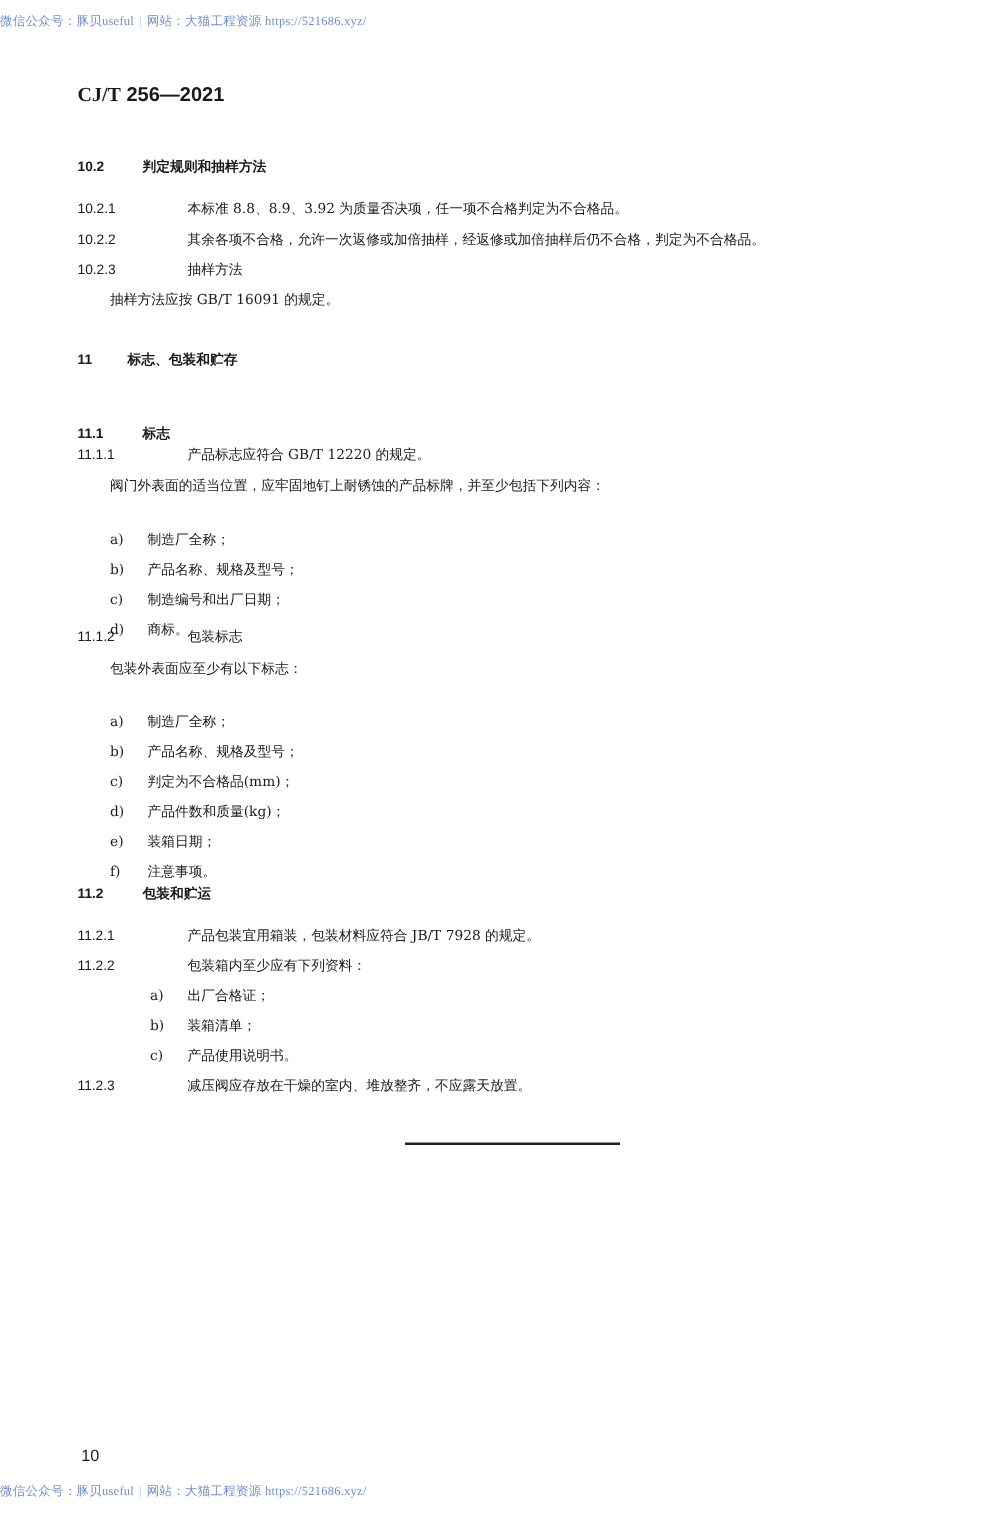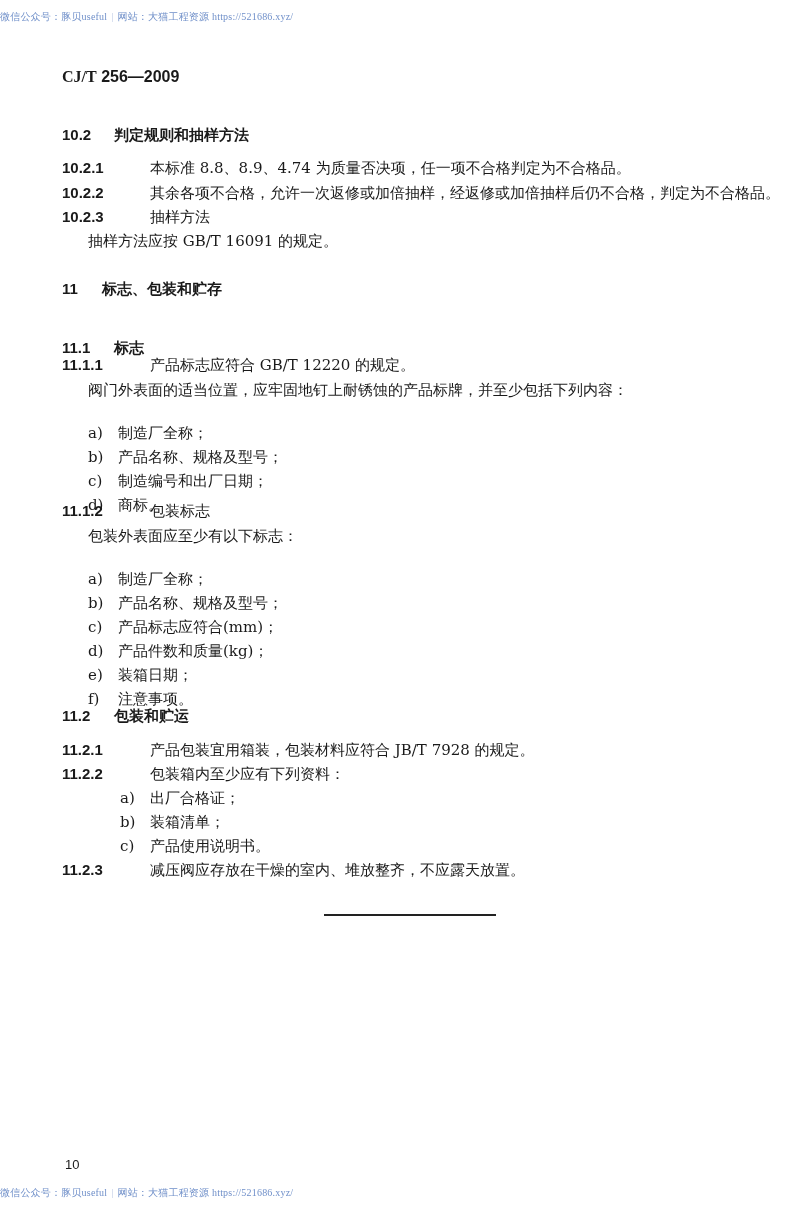--- a/index.html
+++ b/index.html
@@ -6,22 +6,22 @@
   body { width: 800px; height: 1216px; position: relative; overflow: hidden;
          font-family: "DejaVu Serif", "Liberation Serif", serif; color: #1a1a1a; }
   .wm { position: absolute; left: 0; width: 800px; text-align: left;
         font-family: "Liberation Serif", "DejaVu Serif", serif; font-size: 10px; color: #6f8fc9; letter-spacing: 0.2px; }
   .wm .sep { color: #b9c6e2; margin: 0 4px; }
   #wm-top { top: 10px; }
   #wm-bottom { top: 1186px; }
   .std-code { position: absolute; left: 62px; top: 68px; font-family: "Liberation Sans", "DejaVu Sans", sans-serif;
               font-size: 16px; font-weight: bold; }
   .std-code .cj { font-family: "Liberation Serif", serif; }
-  .line { position: absolute; left: 62px; font-size: 15px; white-space: nowrap; }
-  .num { font-family: "Liberation Sans", "DejaVu Sans", sans-serif; display: inline-block; font-weight: bold; }
+  .line { position: absolute; left: 62px; font-size: 11px; white-space: nowrap; }
+  .num { font-family: "Liberation Sans", "DejaVu Sans", sans-serif; display: inline-block; }
   .h .num { font-weight: bold; }
   .h .txt { font-family: "DejaVu Sans", sans-serif; font-weight: bold; }
   .l3 .num { width: 88px; }
   .h2 .num { width: 52px; }
   .h1 .num { width: 40px; }
   .indent1 { left: 88px; }
   .item { left: 88px; margin-top: 18px; }
   .item .lbl { display: inline-block; width: 30px; }
   .item2 { left: 88px; margin-left: 32px; }
   .end-rule { position: absolute; left: 324px; top: 914px; width: 172px; height: 2px; background: #222; }
@@ -29,28 +29,28 @@
 </style>
 </head>
 <body>
 
 <div class="wm" id="wm-top">
   <span>微信公众号：豚贝useful</span><span class="sep">|</span><span>网站：大猫工程资源 https://521686.xyz/</span>
 </div>
 
 <div class="std-code">
   <span class="cj">CJ/T</span>
-  <span>256—2009</span>
+  <span>256—2021</span>
 </div>
 
 <div class="line h h2" style="top:126px">
   <span class="num">10.2</span><span class="txt">判定规则和抽样方法</span>
 </div>
 <div class="line l3" style="top:159px">
-  <span class="num">10.2.1</span><span>本标准 8.8、8.9、4.74 为质量否决项，任一项不合格判定为不合格品。</span>
+  <span class="num">10.2.1</span><span>本标准 8.8、8.9、3.92 为质量否决项，任一项不合格判定为不合格品。</span>
 </div>
 <div class="line l3" style="top:184px">
   <span class="num">10.2.2</span><span>其余各项不合格，允许一次返修或加倍抽样，经返修或加倍抽样后仍不合格，判定为不合格品。</span>
 </div>
 <div class="line l3" style="top:208px">
   <span class="num">10.2.3</span><span>抽样方法</span>
 </div>
 <div class="line indent1" style="top:232px">抽样方法应按 GB/T 16091 的规定。</div>
 
 <div class="line h h1" style="top:280px">
@@ -67,21 +67,21 @@
 <div class="line item" style="top:430px"><span class="lbl">b)</span><span>产品名称、规格及型号；</span></div>
 <div class="line item" style="top:454px"><span class="lbl">c)</span><span>制造编号和出厂日期；</span></div>
 <div class="line item" style="top:478px"><span class="lbl">d)</span><span>商标。</span></div>
 
 <div class="line l3" style="top:502px">
   <span class="num">11.1.2</span><span>包装标志</span>
 </div>
 <div class="line indent1" style="top:527px">包装外表面应至少有以下标志：</div>
 <div class="line item" style="top:552px"><span class="lbl">a)</span><span>制造厂全称；</span></div>
 <div class="line item" style="top:576px"><span class="lbl">b)</span><span>产品名称、规格及型号；</span></div>
-<div class="line item" style="top:600px"><span class="lbl">c)</span><span>产品标志应符合(mm)；</span></div>
+<div class="line item" style="top:600px"><span class="lbl">c)</span><span>判定为不合格品(mm)；</span></div>
 <div class="line item" style="top:624px"><span class="lbl">d)</span><span>产品件数和质量(kg)；</span></div>
 <div class="line item" style="top:648px"><span class="lbl">e)</span><span>装箱日期；</span></div>
 <div class="line item" style="top:672px"><span class="lbl">f)</span><span>注意事项。</span></div>
 
 <div class="line h h2" style="top:707px">
   <span class="num">11.2</span><span class="txt">包装和贮运</span>
 </div>
 <div class="line l3" style="top:741px">
   <span class="num">11.2.1</span><span>产品包装宜用箱装，包装材料应符合 JB/T 7928 的规定。</span>
 </div>

